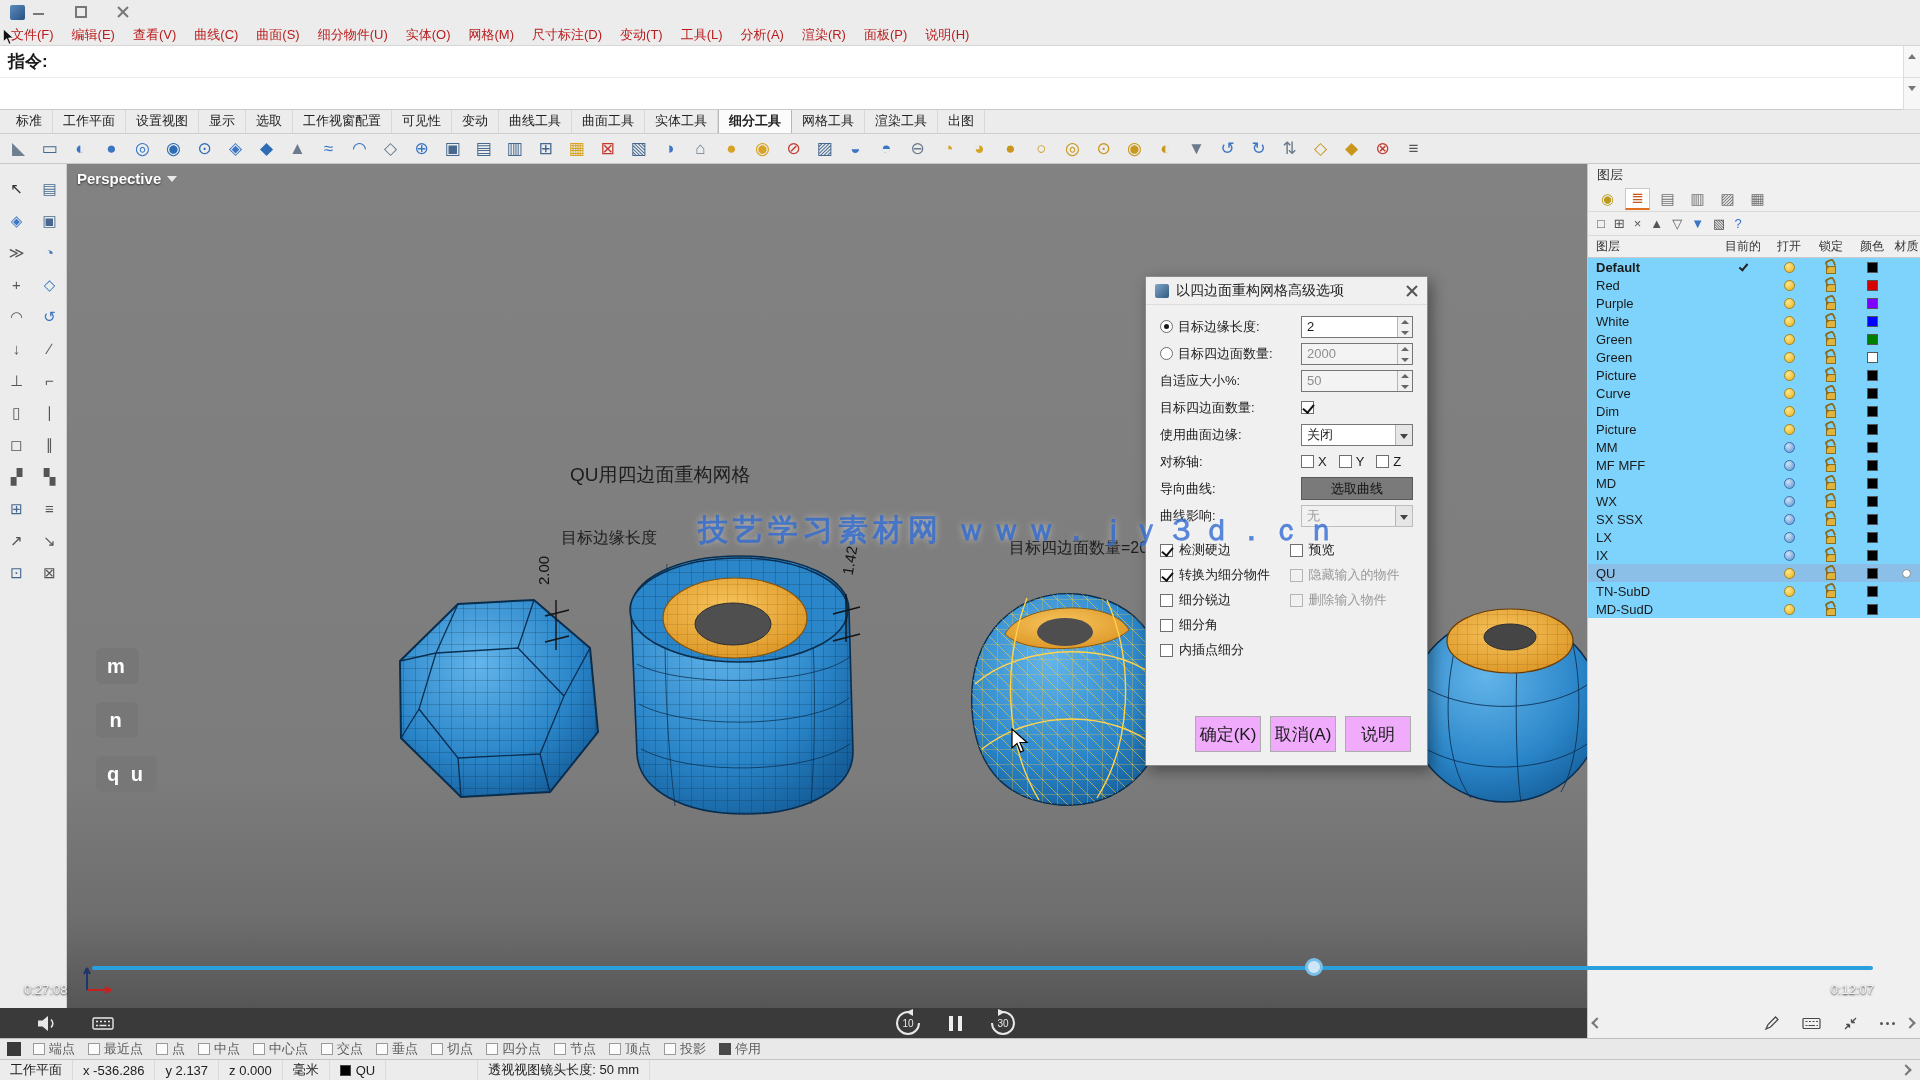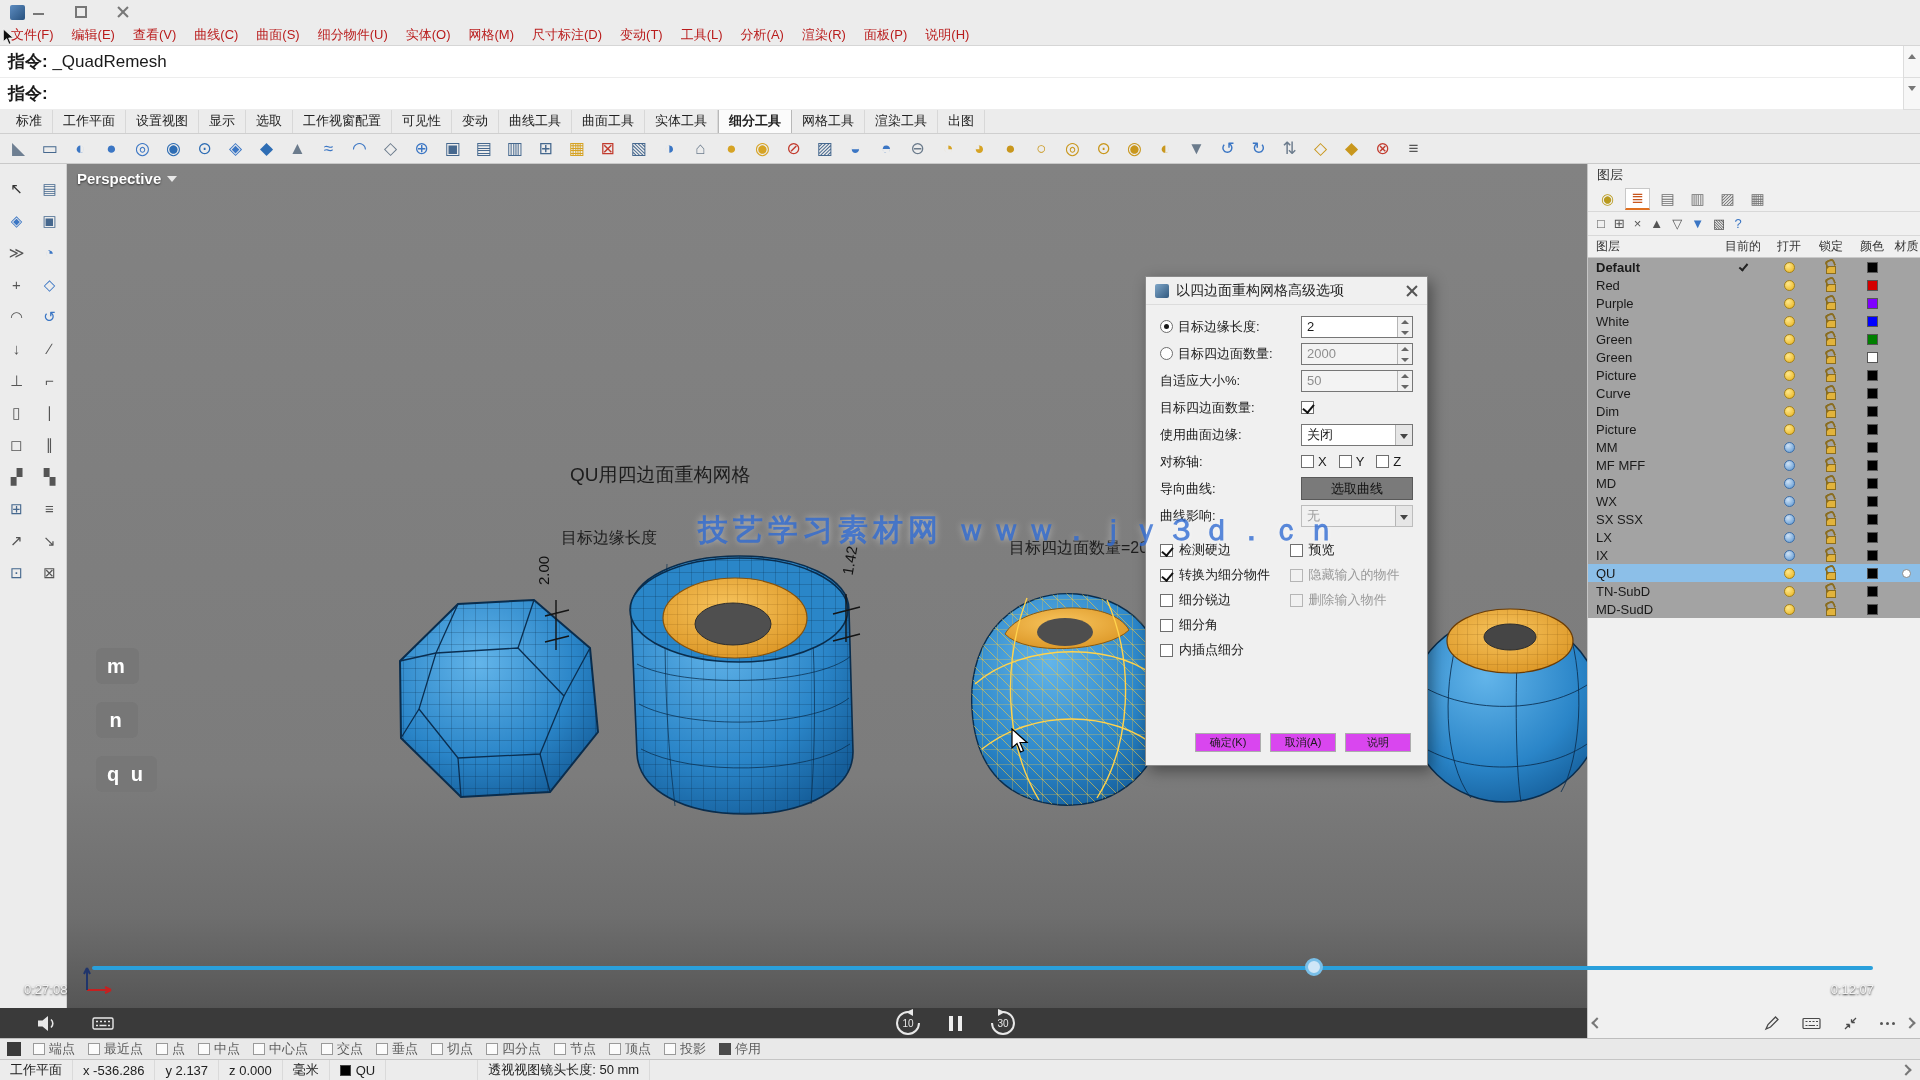--- a/index.html
+++ b/index.html
@@ -66,21 +66,21 @@
   .lp-title{height:22px;display:flex;align-items:center;padding:0 9px;font-size:13px;color:#333}
   .lp-tabs{height:26px;display:flex;align-items:center;gap:5px;padding:0 7px;border-bottom:1px solid #d8d8d8}
   .lp-tab{width:25px;height:22px;display:flex;align-items:center;justify-content:center;font-size:15px;cursor:default}
   .lp-tab.active{background:#fff;border:1px solid #c8c8c8;border-bottom:2px solid #e07020}
   .lp-tools{height:24px;display:flex;align-items:center;gap:9px;padding:0 9px;border-bottom:1px solid #d8d8d8}
   .lp-tool{font-size:13px;color:#555;cursor:default}
   .lp-grid{display:grid;grid-template-columns:130px 50px 42px 42px 40px 29px;align-items:center}
   .lp-headers{height:22px;font-size:12px;color:#333;border-bottom:1px solid #c9c9c9}
   .lp-headers .h{text-align:center}
   .lp-headers .h:first-child{text-align:left;padding-left:8px}
-  .lp-rows{background:#a3a3a3}
+  .lp-rows{background:#7dd3fc}
   .lp-row{height:18px;font-size:13px;cursor:default}
   .lp-row.sel{background:#8cbfe8}
   .lp-name{padding-left:8px;white-space:nowrap;overflow:hidden}
   .lp-row.bold .lp-name{font-weight:bold}
   .cc{display:flex;justify-content:center;align-items:center}
   .check-ind{width:5px;height:9px;border:solid #222;border-width:0 2px 2px 0;transform:rotate(40deg);display:none;margin-top:-2px}
   .check-ind.show{display:block}
   .bulb{width:11px;height:11px;border-radius:50%;border:1px solid #a5821a;background:radial-gradient(circle at 35% 30%,#ffe88a,#e8b21e)}
   .bulb.blue{border-color:#3c6ea8;background:radial-gradient(circle at 35% 30%,#cfe2f5,#5a95d0)}
   .lock{width:10px;height:8px;background:#e2b33c;border:1px solid #8a6d1f;position:relative;margin-top:5px}
@@ -123,21 +123,21 @@
   .cb.on::after{content:"";position:absolute;left:3px;top:0;width:5px;height:9px;border:solid #111;border-width:0 2px 2px 0;transform:rotate(40deg)}
   .cb.dis{border-color:#b5b5b5;background:#f1f1f1}
   .symrow{display:flex;gap:12px;align-items:center}
   .symrow .chk{display:flex;gap:4px;align-items:center}
   .gbtn{width:112px;height:23px;background:#7a7a7a;border:1px solid #595959;color:#101010;display:flex;align-items:center;justify-content:center;font-size:13px;flex:0 0 auto;cursor:default}
   .chkgrid{display:grid;grid-template-columns:1.05fr 1fr;row-gap:7px;margin-top:12px}
   .chk{display:flex;gap:6px;align-items:center;white-space:nowrap}
   .chk.dis{color:#9a9a9a}
   .dlg-spacer{flex:1}
   .dlg-buttons{display:flex;justify-content:flex-end;gap:9px;padding:0 2px 13px}
-  .btn{min-width:66px;height:19px;background:#d946ef;border:1px solid #acacac;display:flex;align-items:center;justify-content:center;font-size:11px;cursor:default}
+  .btn{min-width:66px;height:36px;background:#f0abfc;border:1px solid #acacac;display:flex;align-items:center;justify-content:center;font-size:17px;cursor:default}
 
   
   .watermark{position:absolute;left:698px;top:510px;z-index:40;font-size:30px;font-weight:bold;letter-spacing:5px;
      color:rgba(45,105,210,.78);text-shadow:0 0 7px rgba(255,255,255,.45);white-space:nowrap}
   .keys{position:absolute;left:96px;top:648px;z-index:40;display:flex;flex-direction:column;gap:18px;align-items:flex-start}
   .keycap{min-width:42px;height:36px;padding:0 11px;border-radius:6px;background:rgba(118,118,118,.92);
      color:#fff;font-size:20px;font-weight:bold;display:flex;align-items:center;justify-content:center;letter-spacing:3px}
 
   
   .timeline{position:absolute;left:92px;top:966px;width:1781px;height:4px;background:#2aa0dc;border-radius:2px;z-index:44}
@@ -201,21 +201,20 @@
       <span class="menu-item">尺寸标注(D)</span>
       <span class="menu-item">变动(T)</span>
       <span class="menu-item">工具(L)</span>
       <span class="menu-item">分析(A)</span>
       <span class="menu-item">渲染(R)</span>
       <span class="menu-item">面板(P)</span>
       <span class="menu-item">说明(H)</span>
     </div>
 
   <div class="cmdarea">
-    <div class="cmdline"><span class="cmd-prefix">指令:</span><span> _QuadRemesh</span></div>
     <div class="cmdline"><span class="cmd-prefix">指令:</span></div>
     <div class="cmd-scroll">
       <span class="scr-btn scr-up"></span>
       <span class="scr-btn scr-dn"></span>
     </div>
   </div>
 
   <div class="tabbar">
 
   <span class="tab-item">标准</span>

